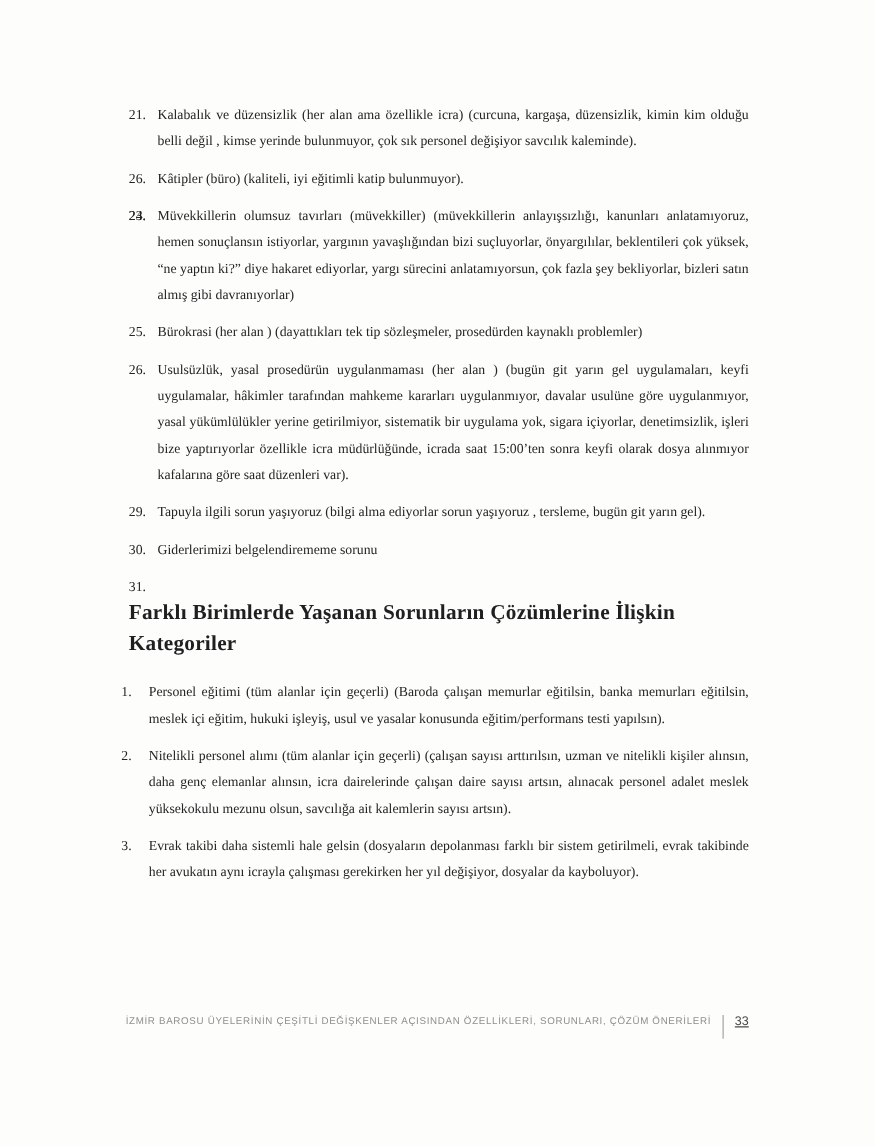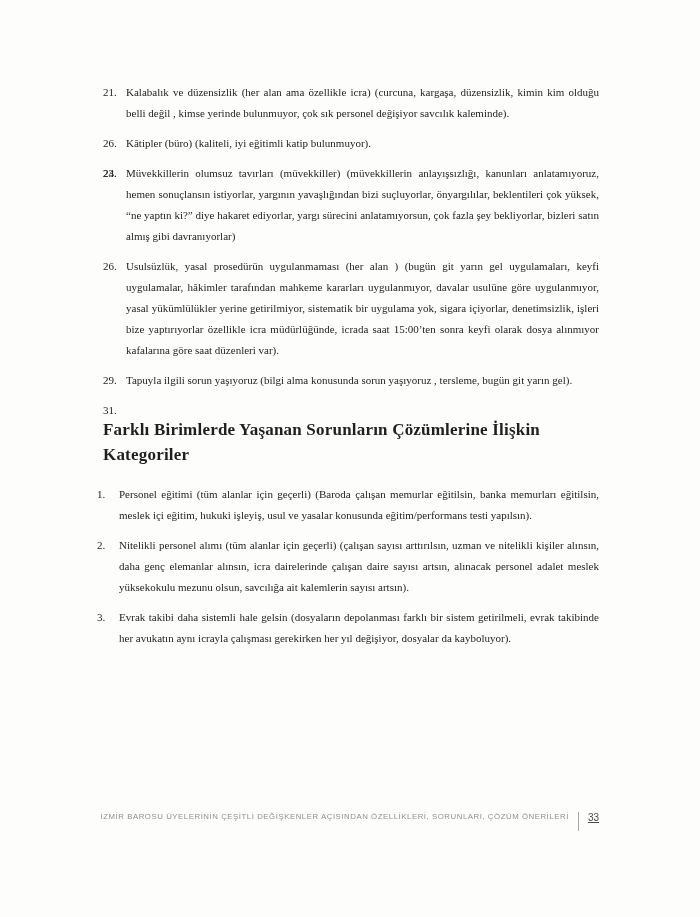--- a/index.html
+++ b/index.html
@@ -97,26 +97,34 @@
         <span class="txt">Kâtipler (büro) (kaliteli, iyi eğitimli katip bulunmuyor).</span>
       </div>
       <div class="item">
         <span class="num">23.</span>
       </div>
       <div class="item">
         <span class="num">24.</span>
         <span class="txt">Müvekkillerin olumsuz tavırları (müvekkiller) (müvekkillerin anlayışsızlığı, kanunları anlatamıyoruz, hemen sonuçlansın istiyorlar, yargının yavaşlığından bizi suçluyorlar, önyargılılar, beklentileri çok yüksek, “ne yaptın ki?” diye hakaret ediyorlar, yargı sürecini anlatamıyorsun, çok fazla şey bekliyorlar, bizleri satın almış gibi davranıyorlar)</span>
       </div>
       <div class="item">
+        <span class="num">25.</span>
+        <span class="txt">Bürokrasi (her alan ) (dayattıkları tek tip sözleşmeler, prosedürden kaynaklı problemler)</span>
+      </div>
+      <div class="item">
         <span class="num">26.</span>
         <span class="txt">Usulsüzlük, yasal prosedürün uygulanmaması (her alan ) (bugün git yarın gel uygulamaları, keyfi uygulamalar, hâkimler tarafından mahkeme kararları uygulanmıyor, davalar usulüne göre uygulanmıyor, yasal yükümlülükler yerine getirilmiyor, sistematik bir uygulama yok, sigara içiyorlar, denetimsizlik, işleri bize yaptırıyorlar özellikle icra müdürlüğünde, icrada saat 15:00’ten sonra keyfi olarak dosya alınmıyor kafalarına göre saat düzenleri var).</span>
       </div>
       <div class="item">
         <span class="num">29.</span>
-        <span class="txt">Tapuyla ilgili sorun yaşıyoruz (bilgi alma konusunda sorun yaşıyoruz , tersleme, bugün git yarın gel).</span>
+        <span class="txt">Tapuyla ilgili sorun yaşıyoruz (bilgi alma ediyorlar sorun yaşıyoruz , tersleme, bugün git yarın gel).</span>
+      </div>
+      <div class="item">
+        <span class="num">30.</span>
+        <span class="txt">Giderlerimizi belgelendirememe sorunu</span>
       </div>
       <div class="item">
         <span class="num">31.</span>
       </div>
     </section>
 
     <h2 class="heading">Farklı Birimlerde Yaşanan Sorunların Çözümlerine İlişkin Kategoriler</h2>
 
     <section class="list solutions">
       <div class="item">

